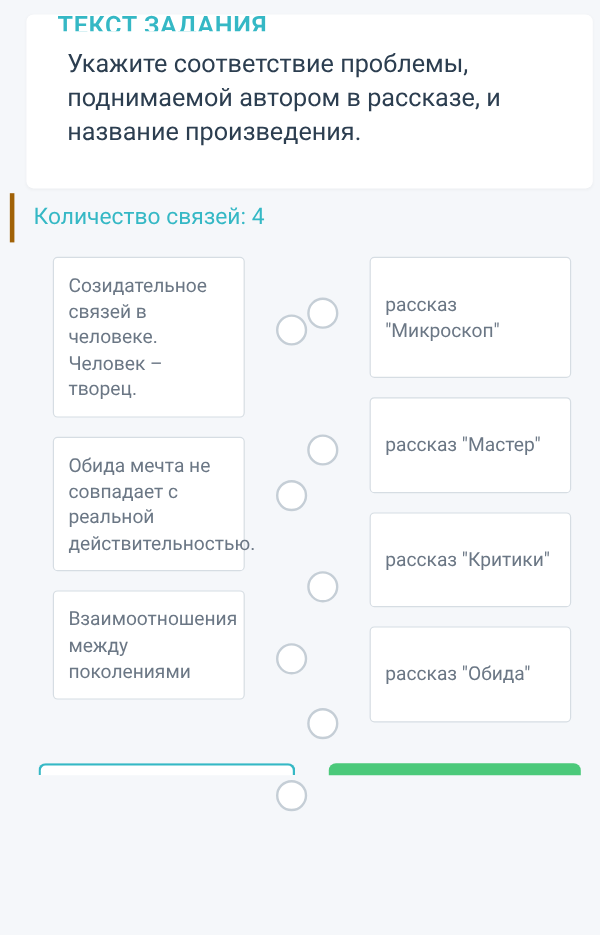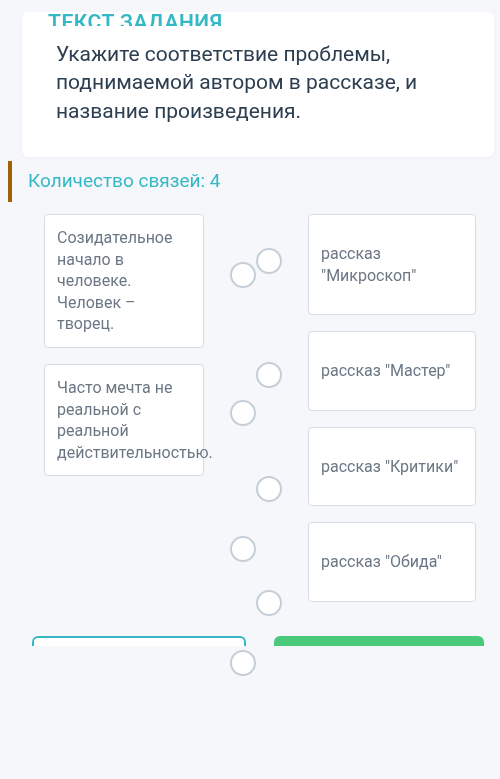--- a/index.html
+++ b/index.html
@@ -106,22 +106,23 @@
 <div class="card">
   <div class="top-fragment">ТЕКСТ ЗАДАНИЯ</div>
   <div class="question">Укажите соответствие проблемы, поднимаемой автором в рассказе, и название произведения.</div>
 </div>
 
 <div class="connections">Количество связей: 4</div>
 
 <div class="match-area">
   <div class="row">
     <div class="col col-left">
-      <div class="item">Созидательное начало в человеке. Человек – творец.</div>
-      <div class="item">Часто мечта не реальной с реальной действительностью.</div>
+      <div class="item">Созидательное связей в человеке. Человек – творец.</div>
+      <div class="item">Обида мечта не совпадает с реальной действительностью.</div>
+      <div class="item">Взаимоотношения между поколениями</div>
     </div>
 
     <div class="spacer-col">
       <div class="handle" style="left:10px; top:48px;"></div>
       <div class="handle" style="left:10px; top:186px;"></div>
       <div class="handle" style="left:10px; top:322px;"></div>
       <div class="handle" style="left:10px; top:436px;"></div>
 
       <div class="handle" style="right:10px; top:34px;"></div>
       <div class="handle" style="right:10px; top:148px;"></div>

